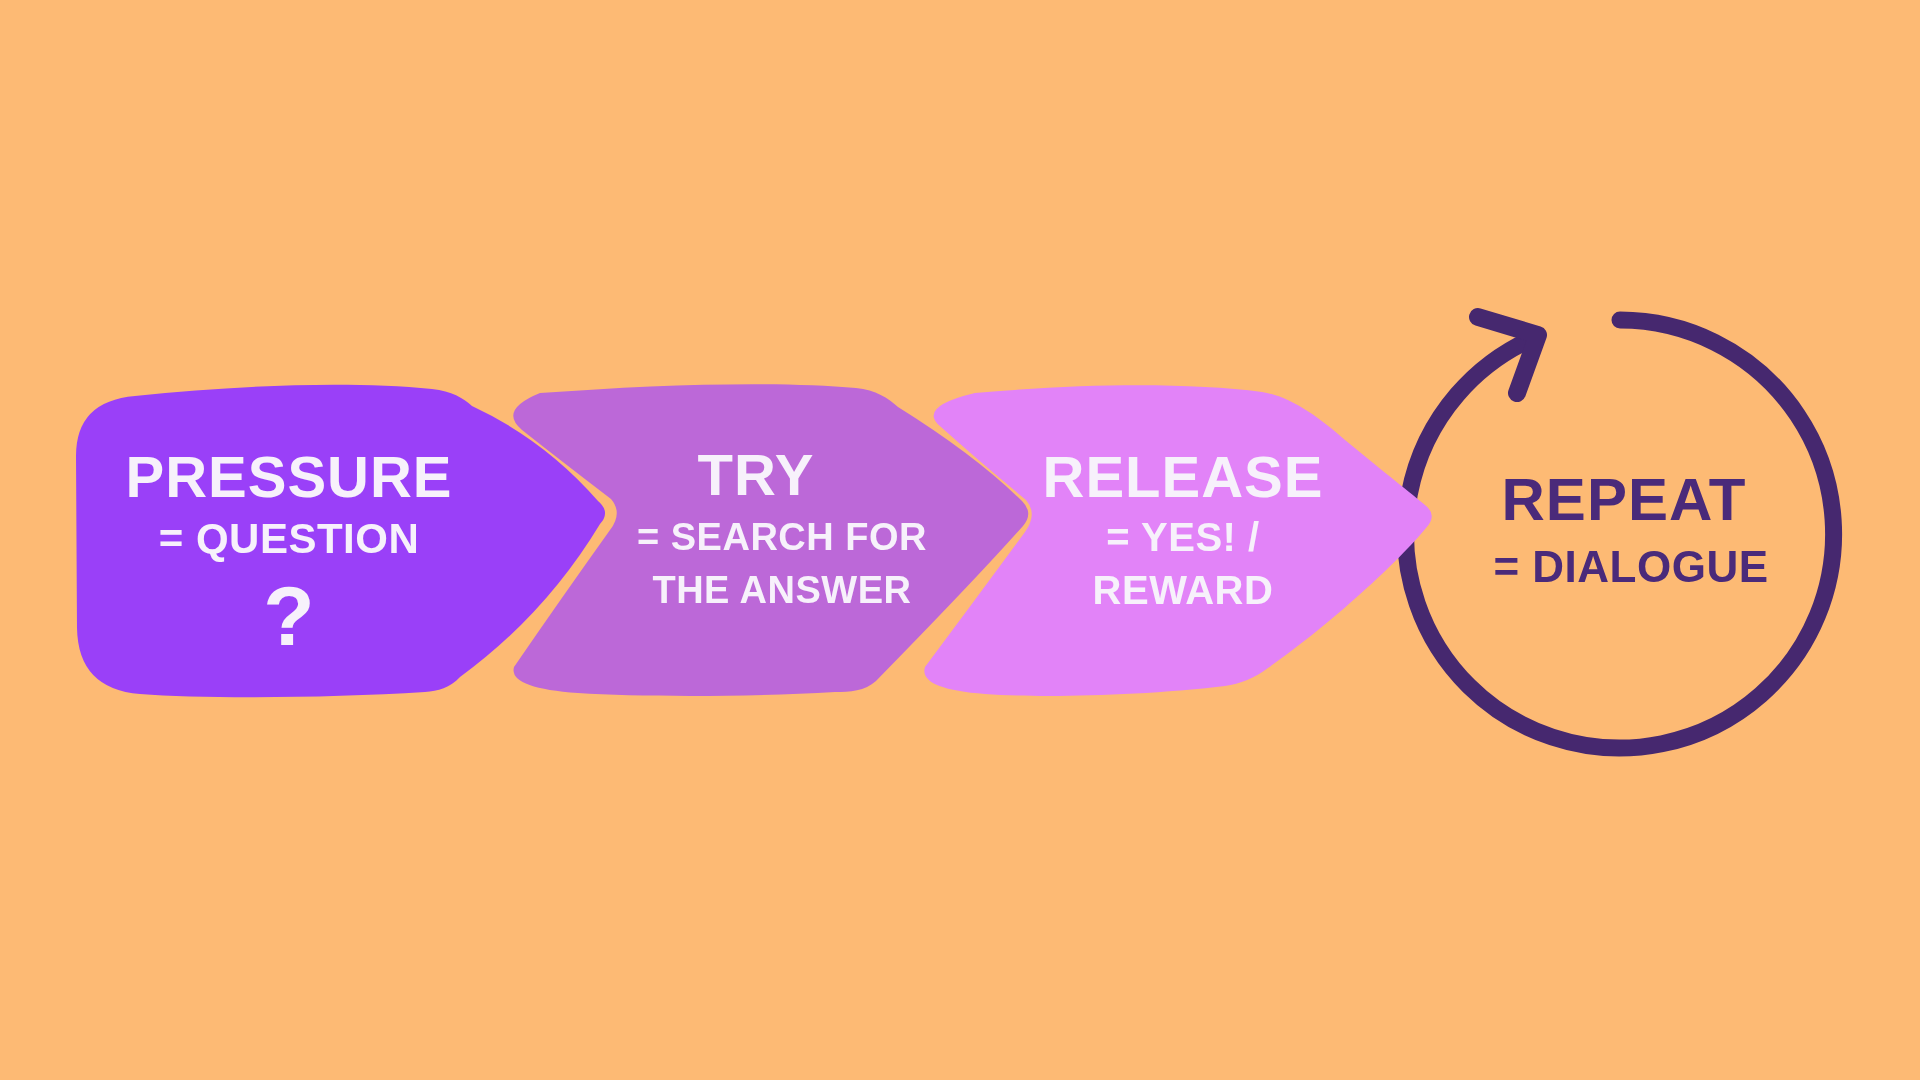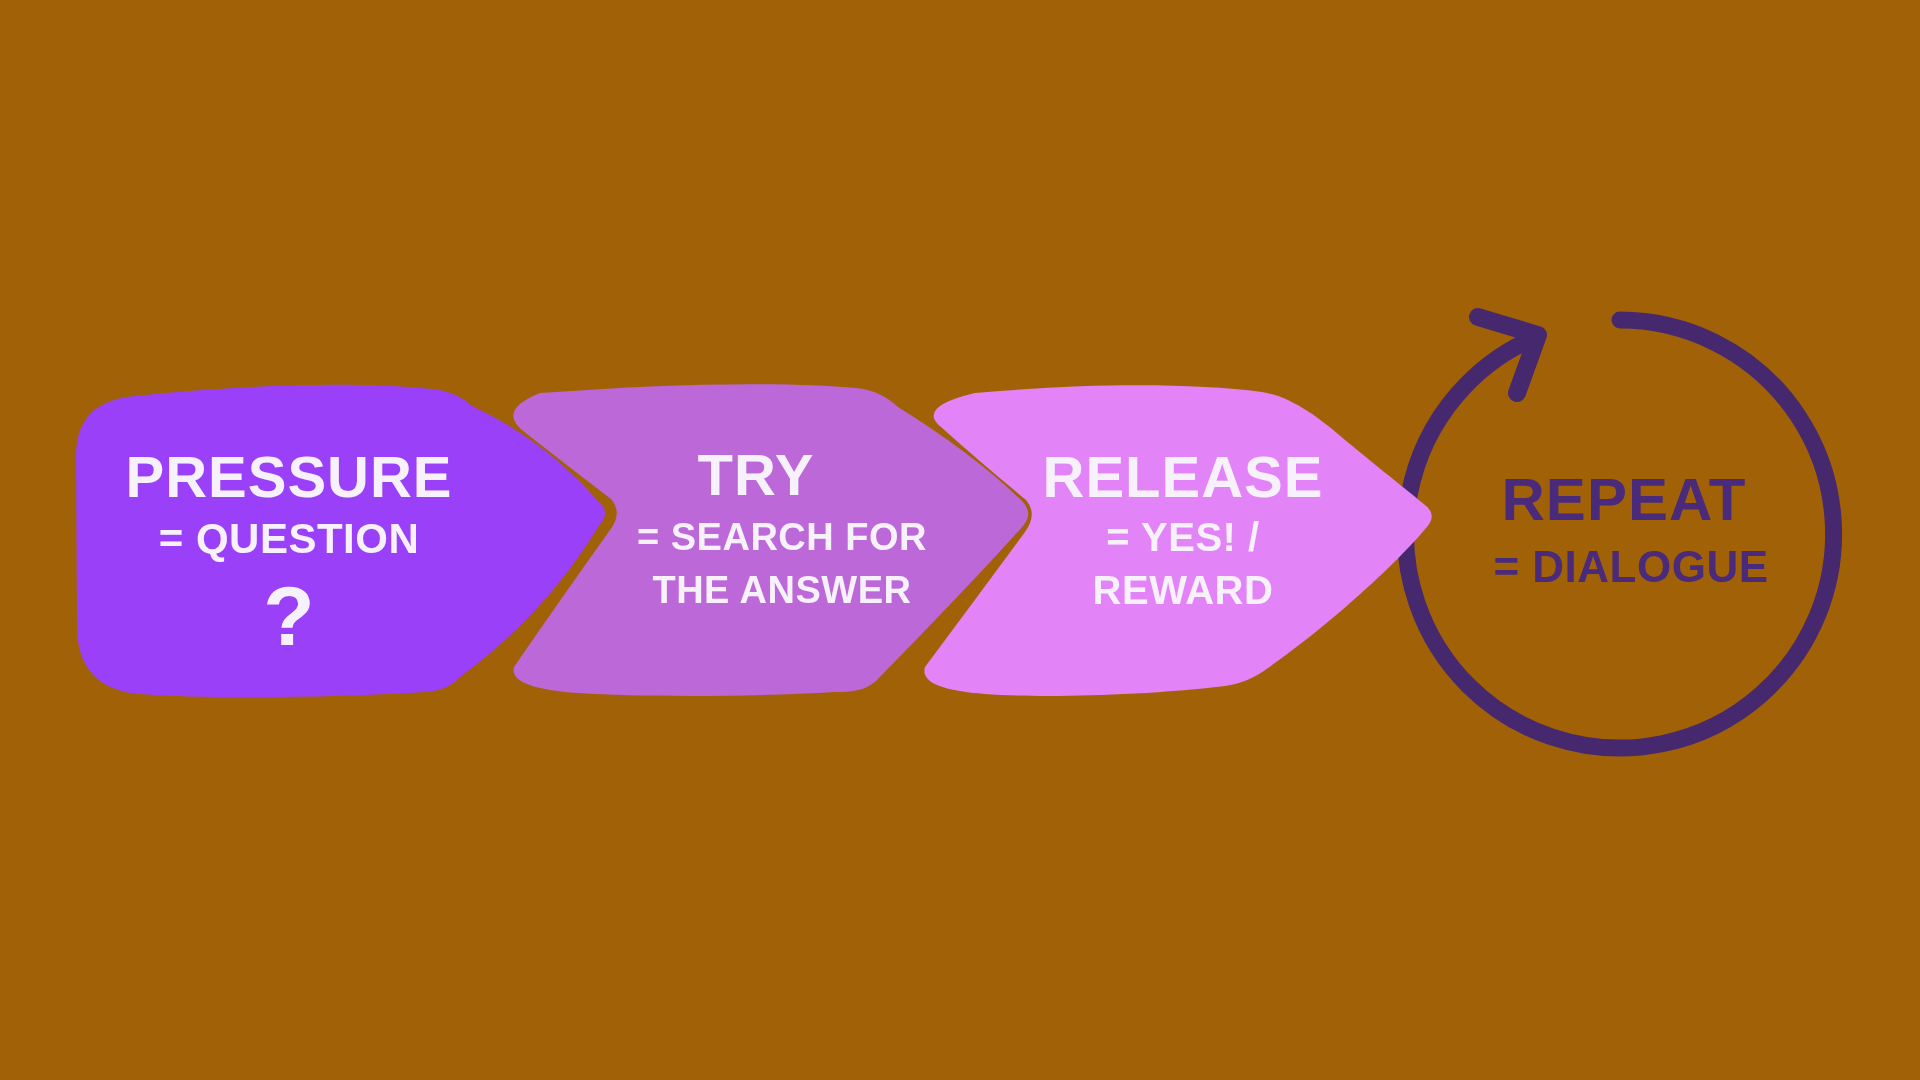--- a/index.html
+++ b/index.html
@@ -29,21 +29,21 @@
   .step-sub     { font-size: 40px; letter-spacing: 0.5px; }
   .step-sub-sm  { font-size: 38px; letter-spacing: 0.5px; }
   .step-sub-lg  { font-size: 42px; letter-spacing: 0.5px; }
   .qmark        { font-size: 84px; }
   .repeat-title { font-size: 60px; letter-spacing: 1px; }
   .repeat-sub   { font-size: 44px; letter-spacing: 0.5px; }
 </style>
 </head>
 <body>
 
-<div class="canvas" style="background: #a16207; text-align: center;">
+<div class="canvas" style="background: #fdba74; text-align: center;">
   <svg viewBox="0 0 1920 1080">
 
     <g>
       <path d="M 1620 320 A 214 214 0 1 1 1536 337" fill="none" stroke-width="17" stroke-linecap="round" stroke="#46286f"></path>
       <path d="M 1478 317 L 1538 335 L 1517 393" fill="none" stroke-width="18" stroke-linecap="round" stroke-linejoin="round" stroke="#46286f"></path>
     </g>
 
     <g>
       <path d="M 135 396
                C 240 385, 350 381, 432 389

